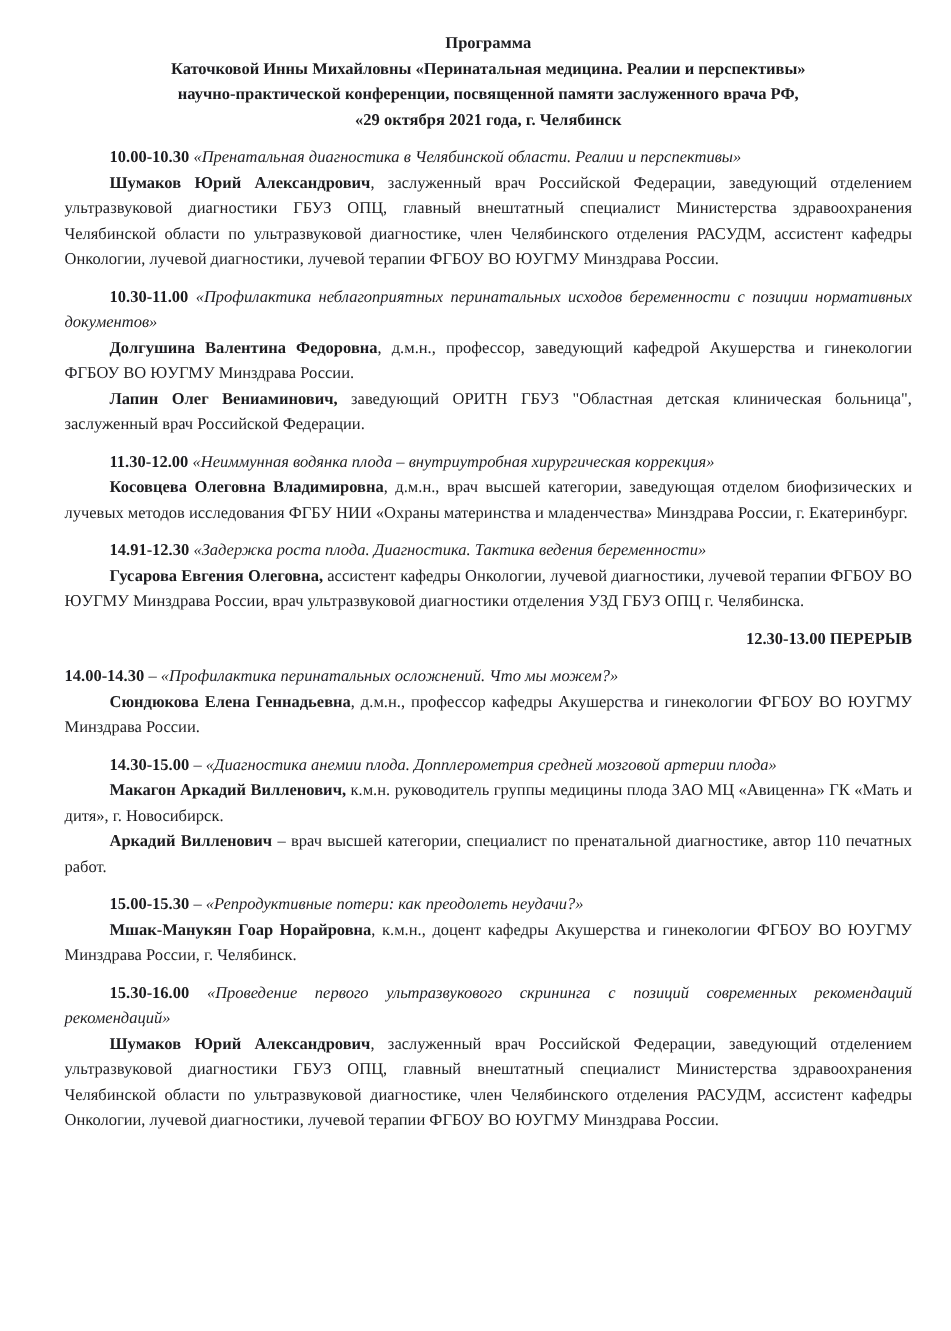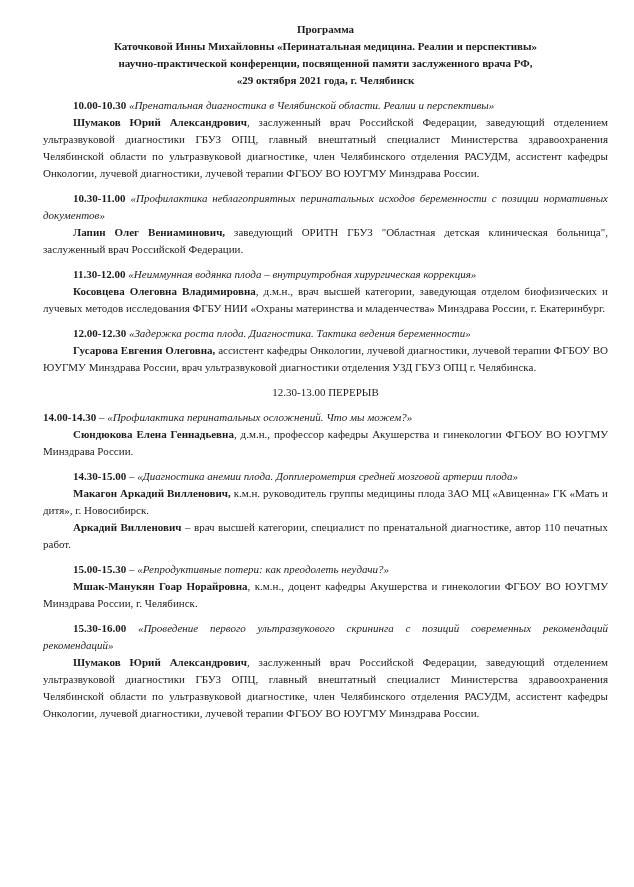--- a/index.html
+++ b/index.html
@@ -16,40 +16,41 @@
     overflow:hidden;
   }
   .title-block { text-align:center; font-weight:bold; }
   .title-line { text-align:center; }
   .para { text-align:justify; }
   .para.indent { text-indent:30px; }
   .gap { margin-top:8px; }
   .time { font-weight:bold; }
   .talk-title { font-style:italic; }
   .speaker-name { font-weight:bold; }
-  .center-line { text-align:center; font-weight:normal; }
+  .center-line { text-align:right; font-weight:bold; }
 </style>
 </head>
 <body>
 
 <div class="page">
   <div class="title-block">
     <div class="title-line">Программа</div>
     <div class="title-line">Каточковой Инны Михайловны «Перинатальная медицина. Реалии и перспективы»</div>
     <div class="title-line">научно-практической конференции, посвященной памяти заслуженного врача РФ,</div>
     <div class="title-line">«29 октября 2021 года, г. Челябинск</div>
   </div>
   <div id="program-body">
       <p class="para session-title indent gap"><span class="time">10.00-10.30</span> <span class="talk-title">«Пренатальная диагностика в Челябинской области. Реалии и перспективы»</span></p>
       <p class="para indent"><span class="speaker-name">Шумаков Юрий Александрович</span>, заслуженный врач Российской Федерации, заведующий отделением ультразвуковой диагностики ГБУЗ ОПЦ, главный внештатный специалист Министерства здравоохранения Челябинской области по ультразвуковой диагностике, член Челябинского отделения РАСУДМ, ассистент кафедры Онкологии, лучевой диагностики, лучевой терапии ФГБОУ ВО ЮУГМУ Минздрава России.</p>
       <p class="para session-title indent gap"><span class="time">10.30-11.00</span> <span class="talk-title">«Профилактика неблагоприятных перинатальных исходов беременности с позиции нормативных документов»</span></p>
+      <p class="para indent"><span class="speaker-name">Долгушина Валентина Федоровна</span>, д.м.н., профессор, заведующий кафедрой Акушерства и гинекологии ФГБОУ ВО ЮУГМУ Минздрава России.</p>
       <p class="para indent"><span class="speaker-name">Лапин Олег Вениаминович,</span> заведующий ОРИТН ГБУЗ "Областная детская клиническая больница", заслуженный врач Российской Федерации.</p>
       <p class="para session-title indent gap"><span class="time">11.30-12.00</span> <span class="talk-title">«Неиммунная водянка плода – внутриутробная хирургическая коррекция»</span></p>
       <p class="para indent"><span class="speaker-name">Косовцева Олеговна Владимировна</span>, д.м.н., врач высшей категории, заведующая отделом биофизических и лучевых методов исследования ФГБУ НИИ «Охраны материнства и младенчества» Минздрава России, г. Екатеринбург.</p>
-      <p class="para session-title indent gap"><span class="time">12.00-12.30</span> <span class="talk-title">«Задержка роста плода. Диагностика. Тактика ведения беременности»</span></p>
+      <p class="para session-title indent gap"><span class="time">14.91-12.30</span> <span class="talk-title">«Задержка роста плода. Диагностика. Тактика ведения беременности»</span></p>
       <p class="para indent"><span class="speaker-name">Гусарова Евгения Олеговна,</span> ассистент кафедры Онкологии, лучевой диагностики, лучевой терапии ФГБОУ ВО ЮУГМУ Минздрава России, врач ультразвуковой диагностики отделения УЗД ГБУЗ ОПЦ г. Челябинска.</p>
       <p class="center-line gap">12.30-13.00 ПЕРЕРЫВ</p>
       <p class="para session-title gap"><span class="time">14.00-14.30</span> – <span class="talk-title">«Профилактика перинатальных осложнений. Что мы можем?»</span></p>
       <p class="para indent"><span class="speaker-name">Сюндюкова Елена Геннадьевна</span>, д.м.н., профессор кафедры Акушерства и гинекологии ФГБОУ ВО ЮУГМУ Минздрава России.</p>
       <p class="para session-title indent gap"><span class="time">14.30-15.00</span> – <span class="talk-title">«Диагностика анемии плода. Допплерометрия средней мозговой артерии плода»</span></p>
       <p class="para indent"><span class="speaker-name">Макагон Аркадий Вилленович,</span> к.м.н. руководитель группы медицины плода ЗАО МЦ «Авиценна» ГК «Мать и дитя», г. Новосибирск.</p>
       <p class="para indent"><span class="speaker-name">Аркадий Вилленович</span> – врач высшей категории, специалист по пренатальной диагностике, автор 110 печатных работ.</p>
       <p class="para session-title indent gap"><span class="time">15.00-15.30</span> – <span class="talk-title">«Репродуктивные потери: как преодолеть неудачи?»</span></p>
       <p class="para indent"><span class="speaker-name">Мшак-Манукян Гоар Норайровна</span>, к.м.н., доцент кафедры Акушерства и гинекологии ФГБОУ ВО ЮУГМУ Минздрава России, г. Челябинск.</p>
       <p class="para session-title indent gap"><span class="time">15.30-16.00</span> <span class="talk-title">«Проведение первого ультразвукового скрининга с позиций современных рекомендаций рекомендаций»</span></p>

